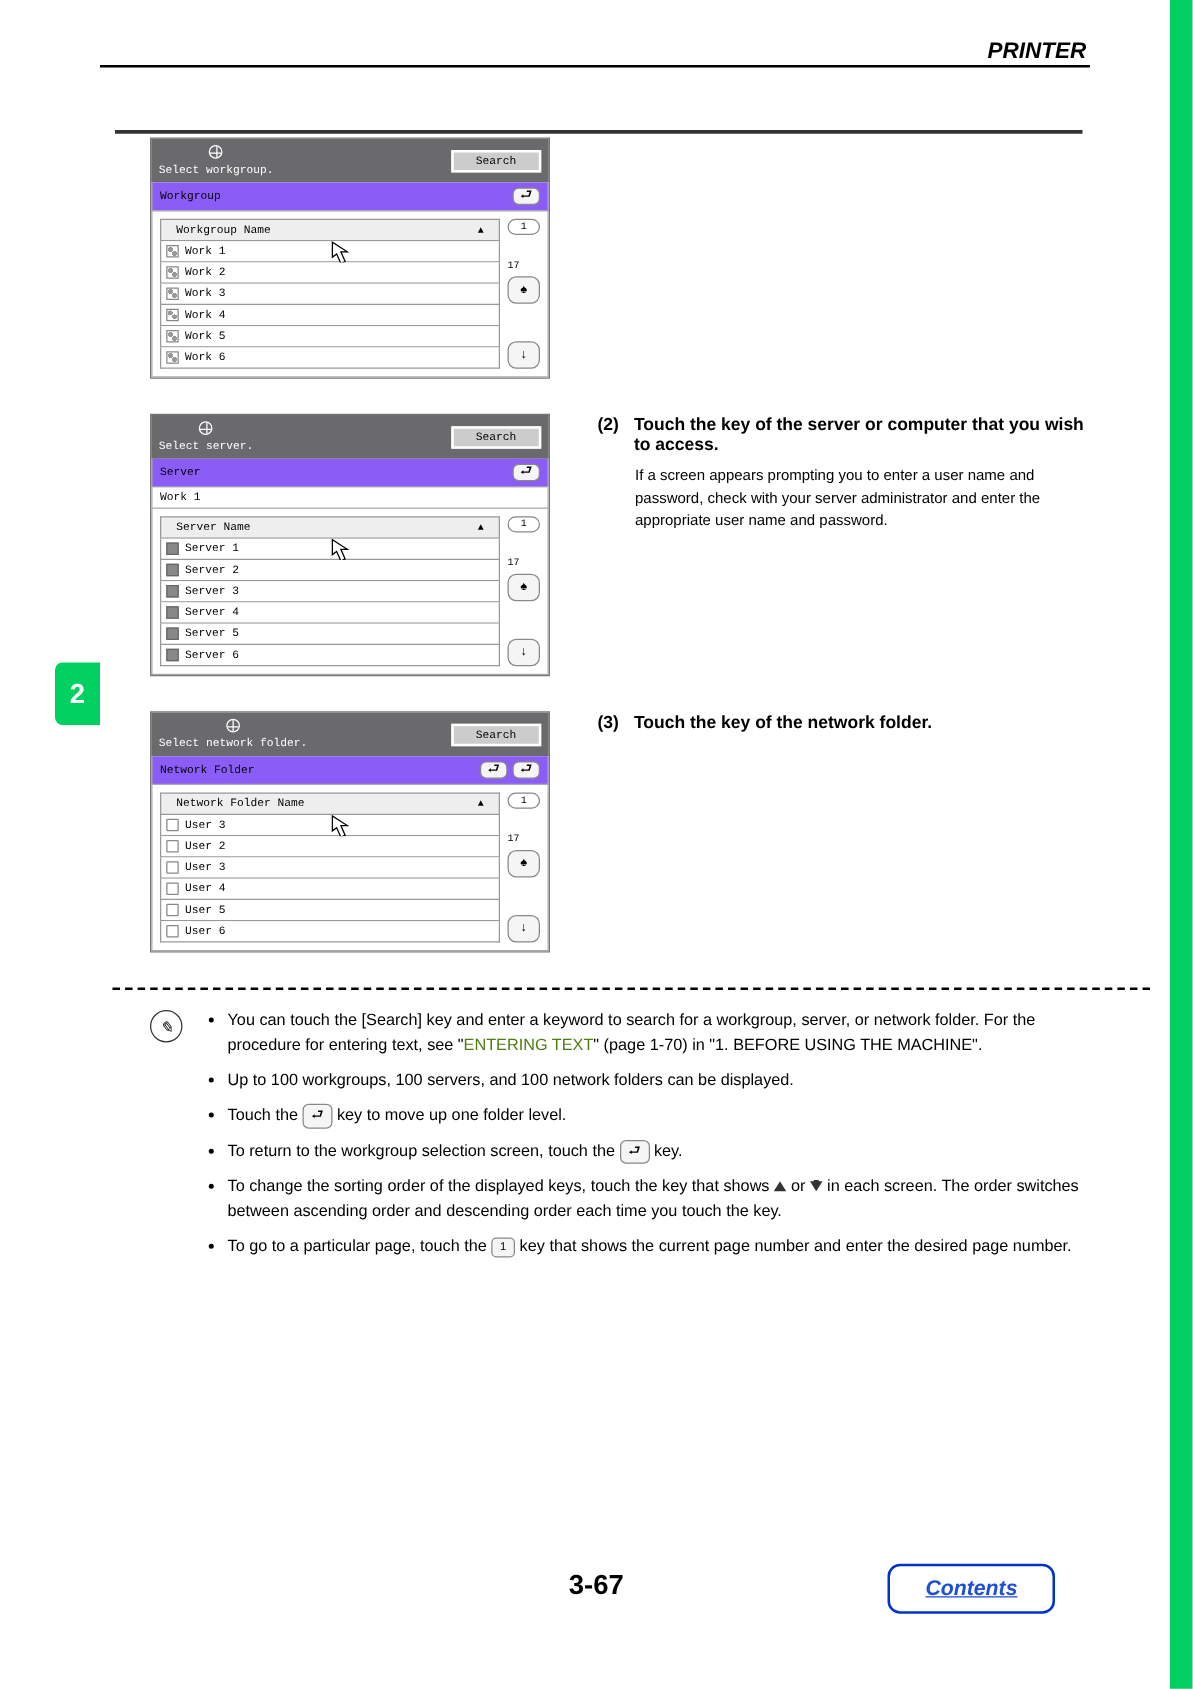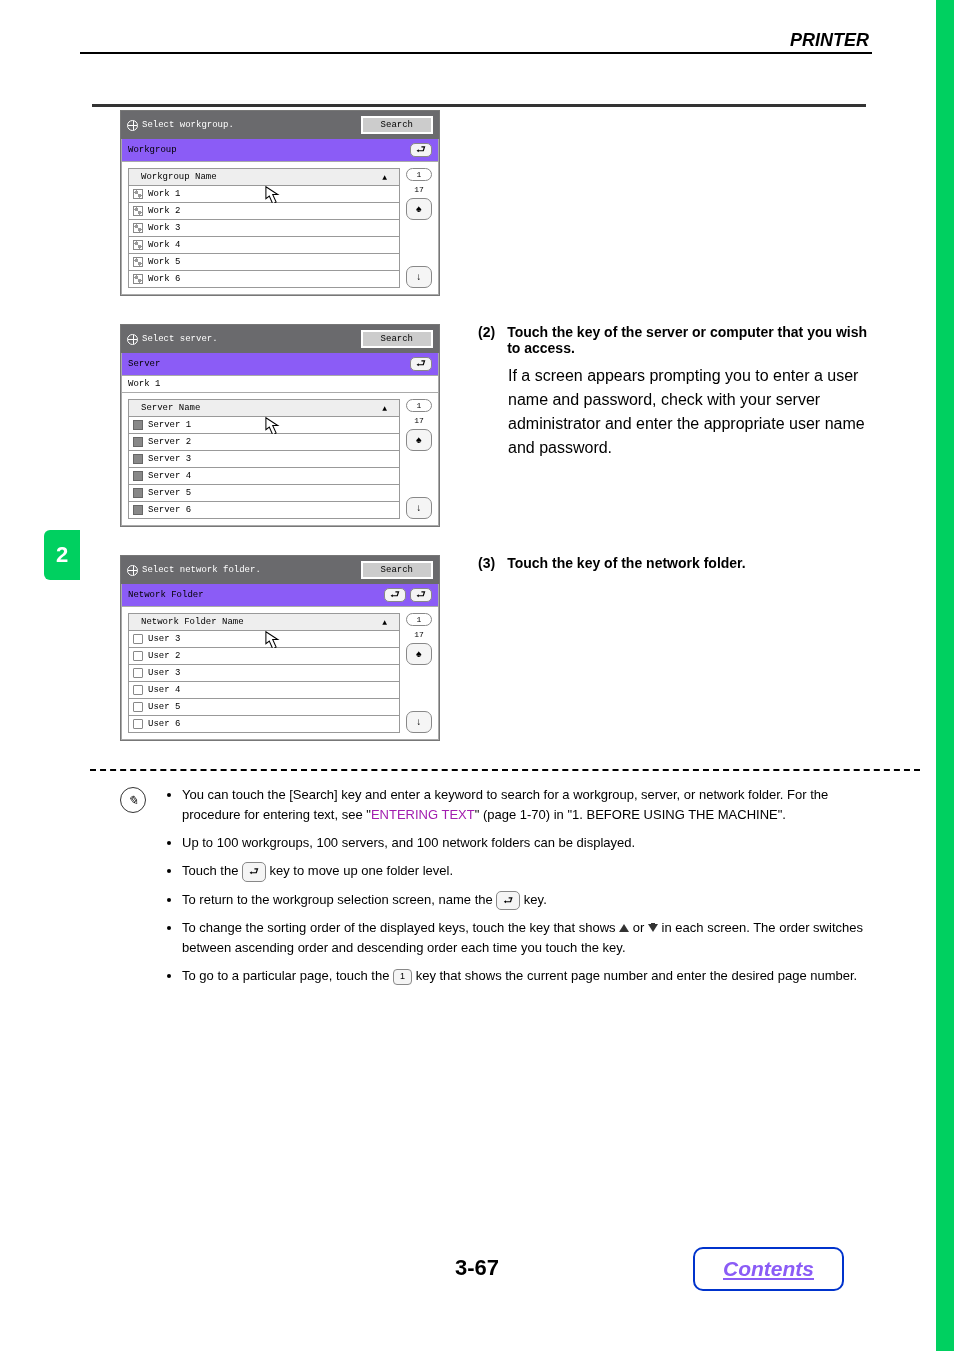--- a/index.html
+++ b/index.html
@@ -7,63 +7,63 @@
   .page { position: relative; width: 954px; min-height: 1351px; }
   .green-stripe { position: absolute; top: 0; right: 0; width: 18px; height: 100%; background: #00d060; }
   .header-title { position: absolute; top: 30px; right: 85px; font-size: 18px; font-weight: bold; font-style: italic; color: #000; }
   .header-rule { position: absolute; top: 52px; left: 80px; right: 82px; height: 2px; background: #000; }
   .tab { position: absolute; top: 530px; left: 44px; width: 36px; height: 50px; background: #00d060; color: #fff; font-size: 22px; font-weight: bold; display:flex; align-items:center; justify-content:center; border-radius: 6px 0 0 6px; }
   .content-rule { position: absolute; top: 104px; left: 92px; right: 88px; height: 3px; background: #333; }
   .main { position: absolute; top: 110px; left: 120px; width: 770px; }
   .row { display:flex; gap: 38px; margin-bottom: 28px; }
   .panel { width: 320px; border: 1.5px solid #777; background: #fff; font-family: 'Courier New', monospace; font-size: 9px; }
   .panel-header { background: #6a6a6d; color: #fff; padding: 5px 6px; display:flex; justify-content: space-between; align-items:center; }
-  .panel-header-left { display:flex; align-items:center; gap:4px; }
+  .panel-header-left { display:flex; align-items:center; gap:4px;flex-direction:column; }
   .globe-icon { width:11px; height:11px; border:1px solid #fff; border-radius:50%; position:relative; display:inline-block; }
   .globe-icon::before { content:''; position:absolute; left:50%; top:0; bottom:0; width:1px; background:#fff; }
   .globe-icon::after { content:''; position:absolute; top:50%; left:0; right:0; height:1px; background:#fff; }
   .search-btn { background:#ccc; border:2px solid #fff; padding:2px 18px; font-size:9px; font-family:'Courier New',monospace; }
   .crumb-row { border:1px solid #aaa; border-top:none; padding:4px 6px; display:flex; justify-content:space-between; align-items:center; background:#8b5cf6; }
   .up-btn { border:1px solid #888; border-radius:5px; width:22px; height:14px; display:flex; align-items:center; justify-content:center; background:#f5f5f5; }
   .up-arrow { font-size:11px; line-height:1; }
   .sub-row { border:1px solid #aaa; border-top:none; padding:3px 6px; background:#fff; }
   .list-wrap { border:1px solid #aaa; border-top:none; padding:6px; display:flex; gap:6px; }
   .list-col { flex:1; }
   .list-head { border:1px solid #999; padding:3px 12px; background:#eee; display:flex; justify-content:space-between; align-items:center; }
   .sort-icon { font-size:8px; }
   .list-item { border:1px solid #999; border-top:none; padding:3px 4px; display:flex; align-items:center; gap:5px; background:#fff; position:relative; }
   .li-icon { width:10px; height:10px; display:inline-block; }
   .net-icon { background: radial-gradient(circle at 30% 30%, #999 2px, transparent 2px), radial-gradient(circle at 70% 70%, #999 2px, transparent 2px); border:1px solid #888; }
   .srv-icon { background:#888; border:1px solid #666; }
   .fld-icon { background:#fff; border:1px solid #888; border-radius:1px; }
   .scroll-col { width:26px; display:flex; flex-direction:column; gap:4px; }
   .page-ind { border:1px solid #888; border-radius:7px; text-align:center; padding:1px 0; font-size:8px; background:#fff; }
-  .page-cnt { text-align:center; font-size:8px; padding:0; }
+  .page-cnt { text-align:left; font-size:8px; padding:0;margin-top:16px; }
   .scroll-btn { border:1px solid #888; border-radius:7px; height:22px; display:flex; align-items:center; justify-content:center; background:#f5f5f5; font-size:10px; }
   .cursor { position:absolute; width:34px; height:34px; pointer-events:none; }
   .cursor svg { width:100%; height:100%; }
   .instr { width: 395px; }
   .instr h3 { font-size:17px; font-weight:bold; margin-bottom:12px; }
   .step { display:flex; gap:12px; margin-bottom:8px; }
   .step-num { font-weight:bold; font-size:14px; }
   .step-txt { font-weight:bold; font-size:14px; }
-  .step-sub { font-size:16px; margin-left:30px; margin-top:6px; line-height:1.5; }
+  .step-sub { font-size:12px; margin-left:30px; margin-top:6px; line-height:1.5; }
   .divider { border-top: 2px dashed #000; margin: 16px -30px 14px -30px; }
   .note-block { display:flex; gap:18px; }
   .note-icon { width:26px; height:26px; border:1.5px solid #333; border-radius:50%; display:flex; align-items:center; justify-content:center; font-style:italic; flex-shrink:0; margin-top:2px; }
   .bullets { font-size:13px; line-height:1.55; }
   .bullets li { list-style: disc; margin-left:18px; margin-bottom:8px; }
-  .bullets a { color:#a21caf; text-decoration:none;margin-top:36px; }
+  .bullets a { color:#4d7c0f; text-decoration:none;margin-top:36px; }
   .inline-btn { display:inline-block; border:1px solid #888; border-radius:5px; padding:0 6px; font-size:11px; vertical-align:middle; background:#f5f5f5; }
   .inline-page { display:inline-block; border:1px solid #888; border-radius:4px; padding:0 6px; font-size:9px; vertical-align:middle; background:#f5f5f5; }
   .sort-tri-up { display:inline-block; width:0; height:0; border-left:5px solid transparent; border-right:5px solid transparent; border-bottom:8px solid #333; vertical-align:middle; }
   .sort-tri-down { display:inline-block; width:0; height:0; border-left:5px solid transparent; border-right:5px solid transparent; border-top:8px solid #333; vertical-align:middle; position:relative; }
   .sort-tri-down::after { content:''; position:absolute; left:-2px; top:-9px; width:4px; height:4px; background:#333; }
   .page-num { position:absolute; bottom:70px; left:0; right:0; text-align:center; font-size:22px; font-weight:bold; }
-  .contents-btn { position:absolute; bottom:60px; right:110px; border:2px solid #0033cc; border-radius:10px; padding:8px 28px; color:#8b5cf6; font-weight:bold; font-size:21px; font-style:italic; background:#fff; }
+  .contents-btn { position:absolute; bottom:60px; right:110px; border:2px solid #0033cc; border-radius:10px; padding:8px 28px; color:#1d4ed8; font-weight:bold; font-size:17px; font-style:italic; background:#fff; }
 </style>
 </head>
 <body>
 
 <div class="page">
   <div class="green-stripe"></div>
   <div class="header-title">PRINTER</div>
   <div class="header-rule"></div>
   <div class="content-rule"></div>
   <div class="tab">2</div>
@@ -270,21 +270,21 @@
     </div>
 
     <div class="divider"></div>
 
     <div class="note-block">
       <div class="note-icon">✎</div>
       <ul class="bullets">
         <li><span>You can touch the [Search] key and enter a keyword to search for a workgroup, server, or network folder. For the procedure for entering text, see "</span><a href="#">ENTERING TEXT</a><span>" (page 1-70) in "1. BEFORE USING THE MACHINE".</span></li>
         <li>Up to 100 workgroups, 100 servers, and 100 network folders can be displayed.</li>
         <li><span>Touch the </span><span class="inline-btn">⮐</span><span> key to move up one folder level.</span></li>
-        <li><span>To return to the workgroup selection screen, name the </span><span class="inline-btn">⮐</span><span> key.</span></li>
+        <li><span>To return to the workgroup selection screen, touch the </span><span class="inline-btn">⮐</span><span> key.</span></li>
         <li><span>To change the sorting order of the displayed keys, touch the key that shows </span><span class="sort-tri-up"></span><span> or </span><span class="sort-tri-down"></span><span> in each screen. The order switches between ascending order and descending order each time you touch the key.</span></li>
         <li><span>To go to a particular page, touch the </span><span class="inline-page">1</span><span> key that shows the current page number and enter the desired page number.</span></li>
       </ul>
     </div>
 
   </div>
 
   <div class="page-num">3-67</div>
   <a class="contents-btn" href="#">Contents</a>
 </div>

